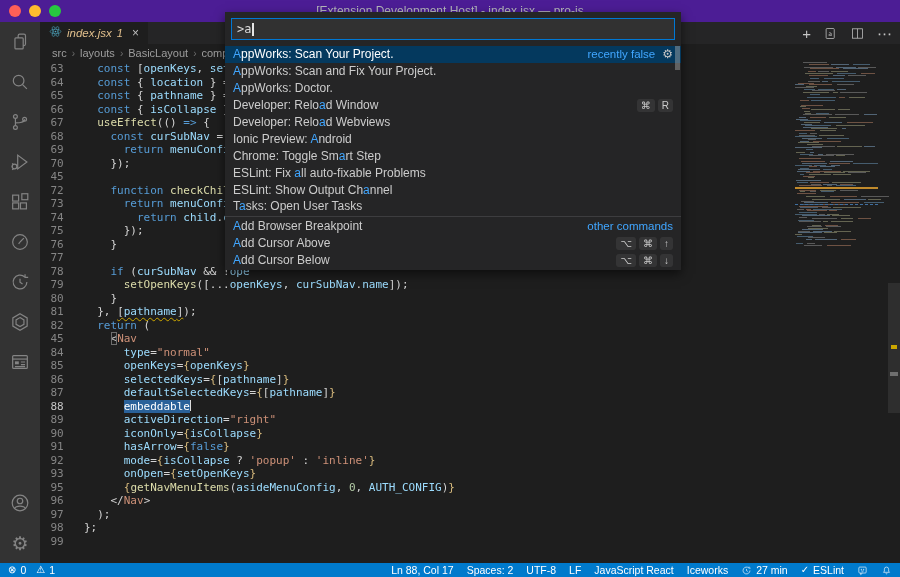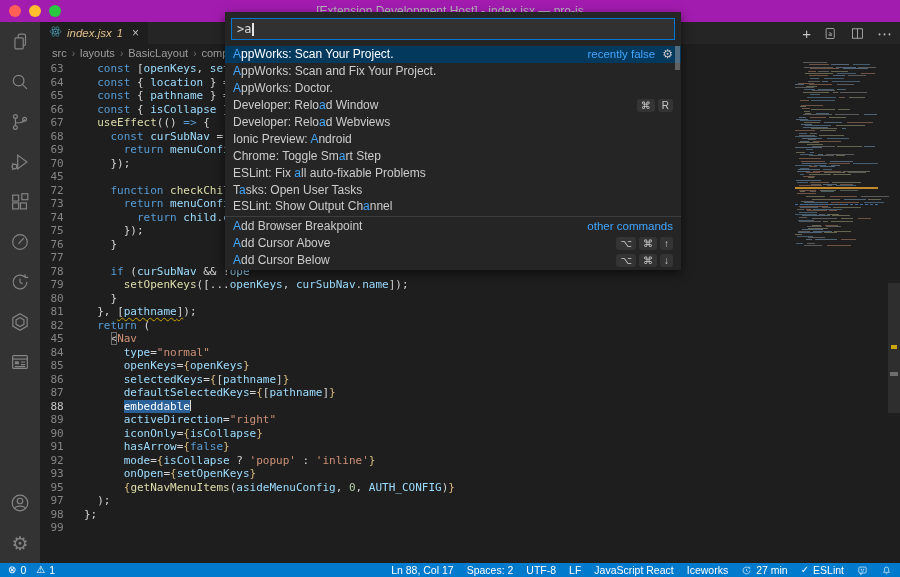--- a/index.html
+++ b/index.html
@@ -2,21 +2,21 @@
 <html><head>
 <meta charset="utf-8">
 <style>
   * { margin:0; padding:0; box-sizing:border-box; }
   html,body { width:900px; height:577px; background:#1e1e1e; overflow:hidden;
               font-family:"Liberation Sans", sans-serif; }
   .app { position:relative; width:900px; height:577px; background:#1e1e1e; overflow:hidden; }
 
   
   .titlebar { position:absolute; left:0; top:0; width:900px; height:22px;
-              background:#a21caf; display:flex; align-items:center; }
+              background:#4c1d95; display:flex; align-items:center; }
   .lights { position:absolute; left:9px; top:5px; display:flex; gap:8px; }
   .light { width:12px; height:12px; border-radius:50%; }
   .l-close{ background:#ff5f57; } .l-min{ background:#febc2e; } .l-zoom{ background:#28c840; }
   .win-title { width:100%; text-align:center; font-size:12px; color:#b4b6ba; }
 
   
   .activitybar { position:absolute; left:0; top:22px; width:40px; height:541px;
                  background:#333333; display:flex; flex-direction:column; }
   .ab-item { width:40px; height:40px; display:flex; align-items:center; justify-content:center;
              color:#848484; }
@@ -263,20 +263,21 @@
           <div class="line"><span class="ln">85</span><span class="lc"><span class="tk-attr">      openKeys</span><span class="tk-p">=</span><span class="tk-br">{</span><span class="tk-v">openKeys</span><span class="tk-br">}</span></span></div>
           <div class="line"><span class="ln">86</span><span class="lc"><span class="tk-attr">      selectedKeys</span><span class="tk-p">=</span><span class="tk-br">{</span><span class="tk-p">[</span><span class="tk-v">pathname</span><span class="tk-p">]</span><span class="tk-br">}</span></span></div>
           <div class="line"><span class="ln">87</span><span class="lc"><span class="tk-attr">      defaultSelectedKeys</span><span class="tk-p">=</span><span class="tk-br">{</span><span class="tk-p">[</span><span class="tk-v">pathname</span><span class="tk-p">]</span><span class="tk-br">}</span></span></div>
           <div class="line"><span class="ln cur">88</span><span class="lc"><span class="tk-p">      </span><span class="tk-attr f-sel">embeddable</span><span class="tk-caret"></span></span></div>
           <div class="line"><span class="ln">89</span><span class="lc"><span class="tk-attr">      activeDirection</span><span class="tk-p">=</span><span class="tk-str">"right"</span></span></div>
           <div class="line"><span class="ln">90</span><span class="lc"><span class="tk-attr">      iconOnly</span><span class="tk-p">=</span><span class="tk-br">{</span><span class="tk-v">isCollapse</span><span class="tk-br">}</span></span></div>
           <div class="line"><span class="ln">91</span><span class="lc"><span class="tk-attr">      hasArrow</span><span class="tk-p">=</span><span class="tk-br">{</span><span class="tk-kw">false</span><span class="tk-br">}</span></span></div>
           <div class="line"><span class="ln">92</span><span class="lc"><span class="tk-attr">      mode</span><span class="tk-p">=</span><span class="tk-br">{</span><span class="tk-v">isCollapse</span><span class="tk-p"> ? </span><span class="tk-str">'popup'</span><span class="tk-p"> : </span><span class="tk-str">'inline'</span><span class="tk-br">}</span></span></div>
           <div class="line"><span class="ln">93</span><span class="lc"><span class="tk-attr">      onOpen</span><span class="tk-p">=</span><span class="tk-br">{</span><span class="tk-v">setOpenKeys</span><span class="tk-br">}</span></span></div>
           <div class="line"><span class="ln">95</span><span class="lc"><span class="tk-p">      </span><span class="tk-br">{</span><span class="tk-fn">getNavMenuItems</span><span class="tk-p">(</span><span class="tk-v">asideMenuConfig</span><span class="tk-p">, </span><span class="tk-num">0</span><span class="tk-p">, </span><span class="tk-cst">AUTH_CONFIG</span><span class="tk-p">)</span><span class="tk-br">}</span></span></div>
+          <div class="line"><span class="ln">96</span><span class="lc"><span class="tk-p">    &lt;/</span><span class="tk-tag">Nav</span><span class="tk-p">&gt;</span></span></div>
           <div class="line"><span class="ln">97</span><span class="lc"><span class="tk-p">  );</span></span></div>
           <div class="line"><span class="ln">98</span><span class="lc"><span class="tk-p">};</span></span></div>
           <div class="line"><span class="ln">99</span><span class="lc"></span></div>
         </div>
       <div class="minimap" id="minimap">
           <div class="mrow"><span class="mseg" style="margin-left: 8px; width: 24px; background: rgb(122, 122, 122); opacity: 0.65;"></span></div>
           <div class="mrow"><span class="mseg" style="margin-left: 14px; width: 20px; background: rgb(154, 111, 88); opacity: 0.65;"></span><span class="mseg" style="margin-left: 2px; width: 18px; background: rgb(109, 138, 165); opacity: 0.65;"></span><span class="mseg" style="margin-left: 4px; width: 17px; background: rgb(91, 126, 154); opacity: 0.65;"></span></div>
           <div class="mrow"></div>
           <div class="mrow"><span class="mseg" style="margin-left: 9px; width: 29px; background: rgb(122, 122, 122); opacity: 0.65;"></span><span class="mseg" style="margin-left: 3px; width: 20px; background: rgb(109, 138, 165); opacity: 0.65;"></span><span class="mseg" style="margin-left: 2px; width: 18px; background: rgb(122, 122, 122); opacity: 0.65;"></span></div>
           <div class="mrow"><span class="mseg" style="margin-left: 15px; width: 29px; background: rgb(154, 111, 88); opacity: 0.65;"></span><span class="mseg" style="margin-left: 4px; width: 25px; background: rgb(109, 138, 165); opacity: 0.65;"></span></div>
@@ -501,24 +502,24 @@
         <div class="qp-row">
           <span><span>Ionic Preview: </span><span class="qp-hl">A</span><span>ndroid</span></span>
         </div>
         <div class="qp-row">
           <span><span>Chrome: Toggle Sm</span><span class="qp-hl">a</span><span>rt Step</span></span>
         </div>
         <div class="qp-row">
           <span><span>ESLint: Fix </span><span class="qp-hl">a</span><span>ll auto-fixable Problems</span></span>
         </div>
         <div class="qp-row">
+          <span><span>ESLint: Show Output Ch</span><span class="qp-hl">a</span><span>nnel</span></span>
+        </div>
+        <div class="qp-row">
           <span><span>T</span><span class="qp-hl">a</span><span>sks: Open User Tasks</span></span>
-        </div>
-        <div class="qp-row">
-          <span><span>ESLint: Show Output Ch</span><span class="qp-hl">a</span><span>nnel</span></span>
         </div>
         <div class="qp-sep"></div>
         <div class="qp-row">
           <span><span></span><span class="qp-hl">A</span><span>dd Browser Breakpoint</span></span>
           <span class="qp-right">
             <span>other commands</span>
           </span>
         </div>
         <div class="qp-row">
           <span><span></span><span class="qp-hl">A</span><span>dd Cursor Above</span></span>

